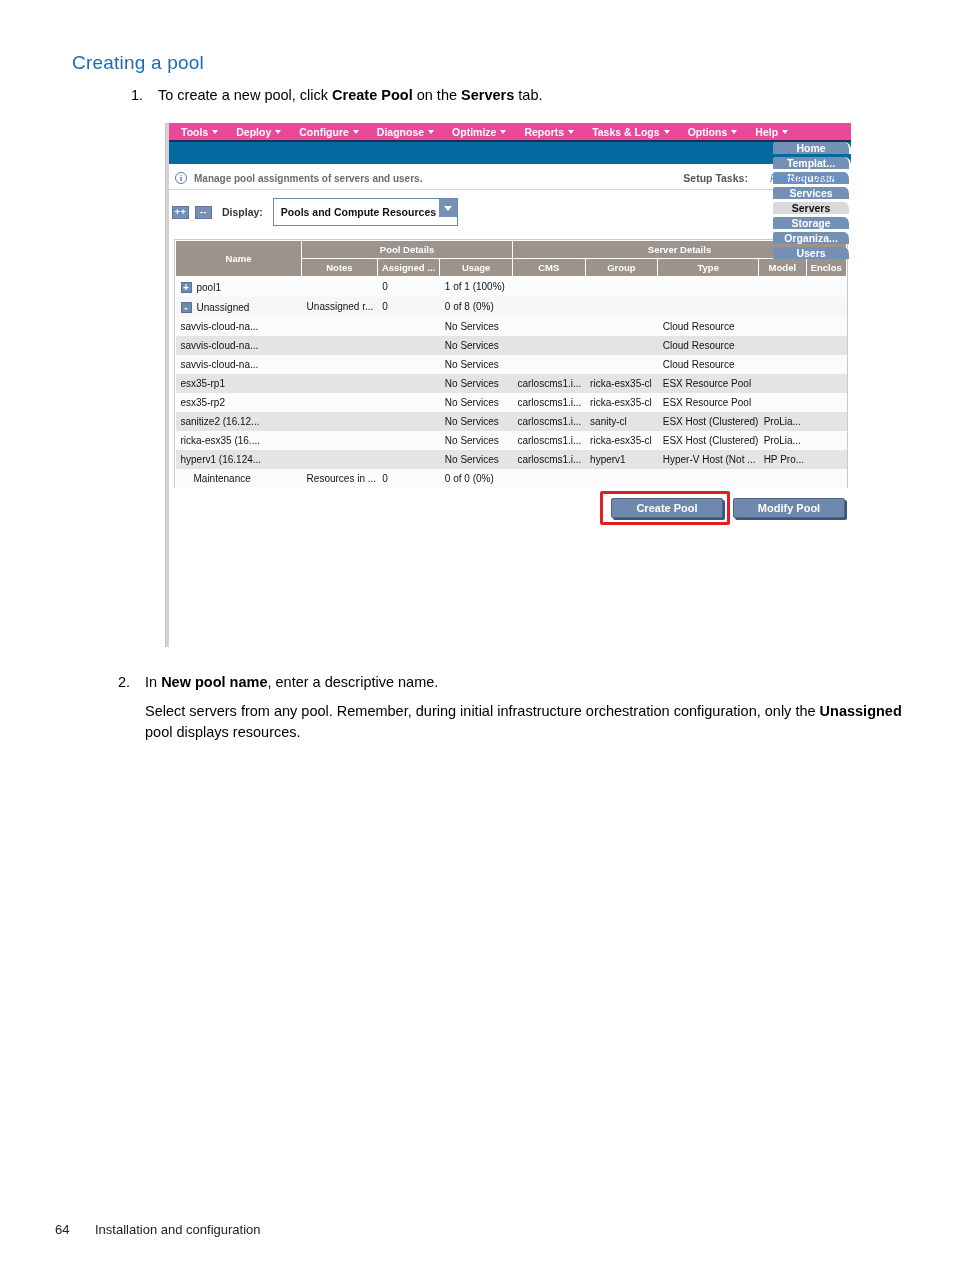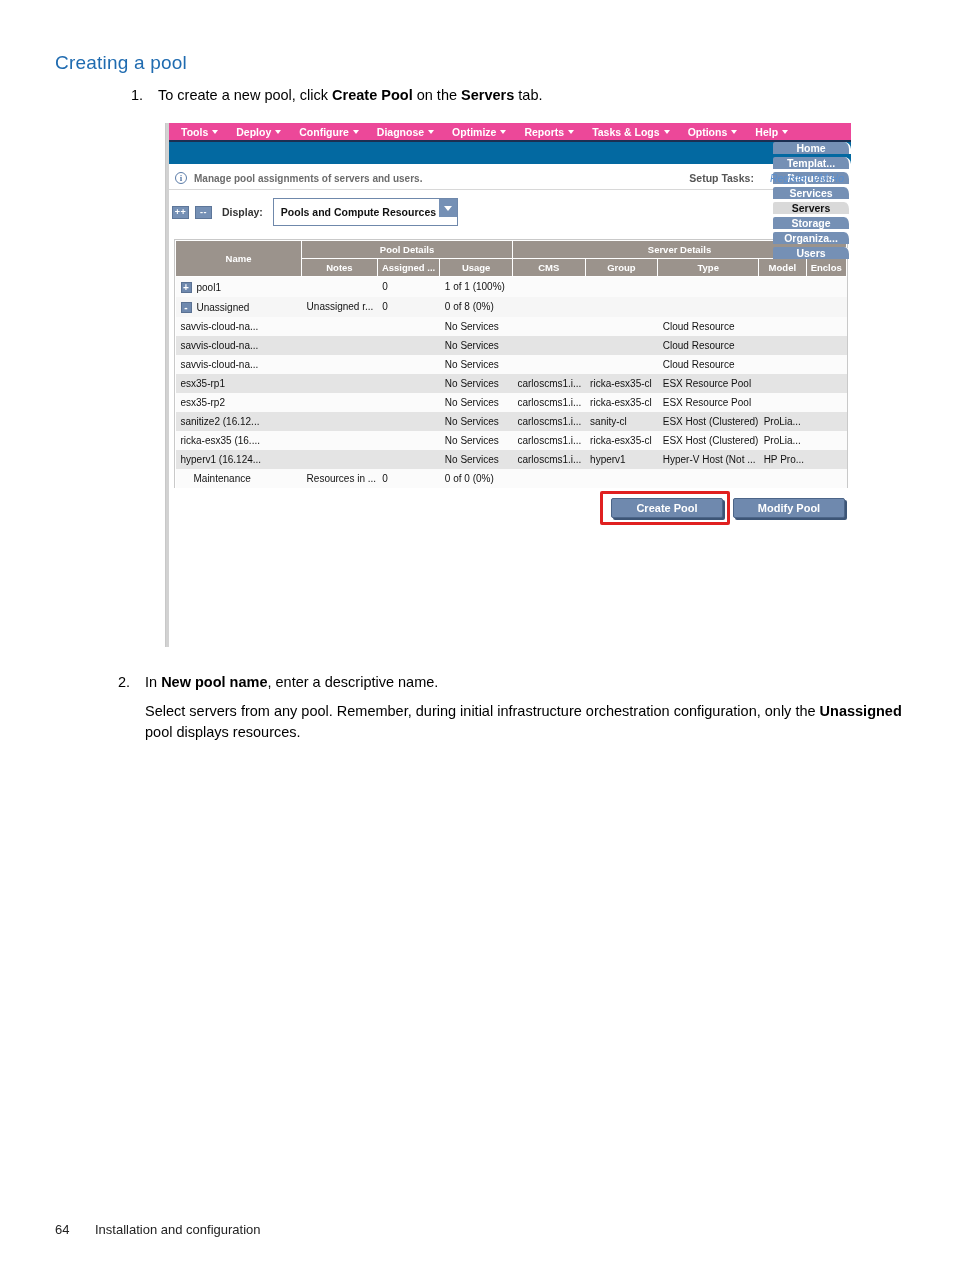--- a/index.html
+++ b/index.html
@@ -11,21 +11,21 @@
     font-family: "Liberation Sans", sans-serif;
     color: #000;
     position: relative;
     overflow: hidden;
   }
 
   
   .page { position: relative; width:954px; height:1271px; }
 
   .doc-heading {
-    position:absolute; left:55px; top:52px;
+    position:absolute; left:72px; top:52px;
     font-size:19px; color:#1f6bb0; font-weight:400;
     letter-spacing:0.2px;
   }
 
   .step { position:absolute; display:flex; font-size:14.5px; line-height:1.45; color:#000; }
   .step .num { width:27px; flex:0 0 27px; text-align:left; }
   .step .body { }
   .step1 { left:131px; top:85px; width:740px; }
   .step2 { left:118px; top:672px; width:790px; }
   .step2 .sub { margin-top:8px; }
@@ -89,21 +89,21 @@
     display:flex; align-items:center; padding:8px 4px 5px 6px;
     border-bottom:1px solid #d8d8d8; margin:0 3px 0 3px;
   }
   .info-icon {
     width:12px;height:12px;border-radius:50%;border:1.4px solid #5b7ca8;
     color:#5b7ca8; font-size:9px; line-height:9px; text-align:center;
     display:flex;align-items:center;justify-content:center; font-weight:700;
     font-family:"Liberation Serif", serif; margin-right:7px; flex:0 0 12px;
   }
   .info-text { font-size:10px; font-weight:700; color:#6c6c6c; }
-  .setup { margin-left:auto; display:flex; gap:16px; white-space:nowrap; }
+  .setup { margin-left:auto; display:flex; gap:22px; white-space:nowrap; }
   .setup-label { font-size:10.5px; font-weight:700; color:#555; }
   .setup-link { font-size:10.5px; color:#5a8fd0;font-style:italic; }
 
   .displayrow { display:flex; align-items:center; gap:6px; padding:8px 6px 7px 6px; }
   .pmbtn {
     width:17px;height:13px; background:#7590b5; color:#fff; font-size:9px; font-weight:700;
     display:flex;align-items:center;justify-content:center; border:1px solid #5d7699;
     letter-spacing:0.5px;
   }
   .display-label { font-size:10.5px; font-weight:700; color:#333; margin-left:4px; }

